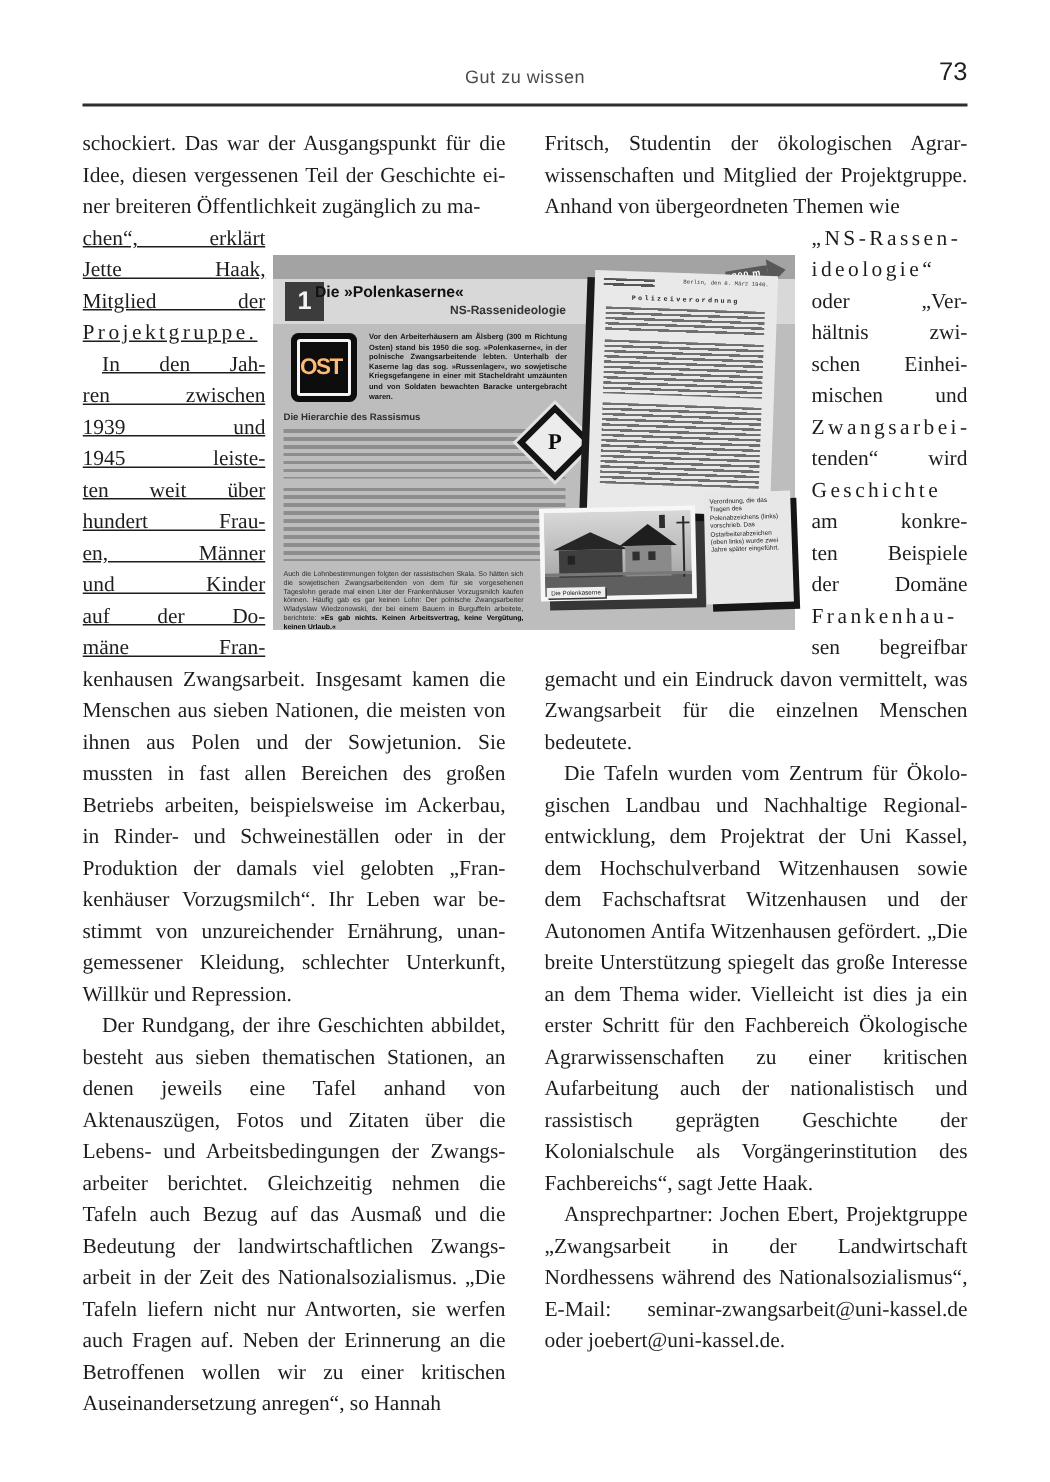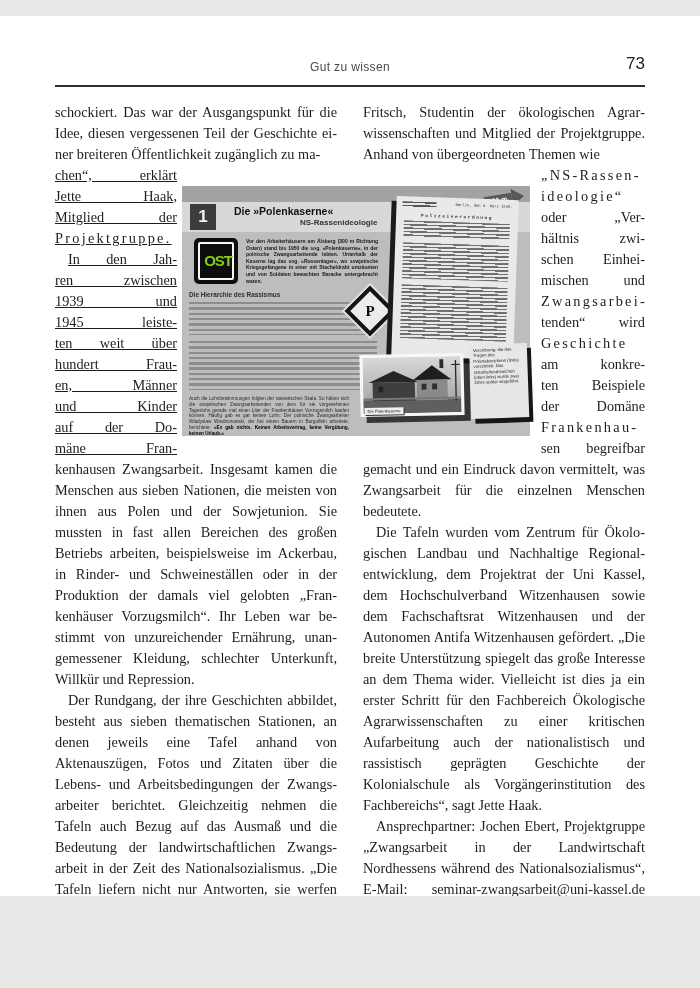--- a/index.html
+++ b/index.html
@@ -1,16 +1,16 @@
 <!DOCTYPE html>
 <html><head>
 <meta charset="utf-8">
 <style>
   html,body{margin:0;padding:0;background:#e8e8e8;}
-  .page{position:relative;width:700px;height:880px;margin:16px auto;background:#ffffff;
+  .page{position:relative;width:700px;height:988px;margin:0 auto;background:#ffffff;
         font-family:"Liberation Serif",serif;color:#1d1d1d;overflow:hidden;}
   .inner{margin:0 55px;padding-top:44px;}
 
   
   header{position:relative;height:20px;}
   .running-title{text-align:center;font-family:"Liberation Sans",sans-serif;
                  font-size:12px;color:#4a4a4a;letter-spacing:.03em;}
   .page-number{position:absolute;right:0;top:-6px;font-family:"Liberation Sans",sans-serif;
                font-size:17px;color:#1f1f1f;}
   .rule{border-top:2px solid #2e2e2e;margin-top:5px;}
@@ -34,26 +34,26 @@
          background:#bdbdbd;font-family:"Liberation Sans",sans-serif;}
   .topstrip{position:absolute;left:0;top:0;width:100%;height:16px;background:#a3a3a3;}
   .arrow{position:absolute;top:4px;right:6px;display:flex;align-items:center;transform:rotate(-9deg);}
   .arrow .shaft{background:#585858;color:#fff;font-weight:bold;font-size:6px;line-height:11px;
                 padding:0 4px;height:11px;letter-spacing:.5px;}
   .arrow .head{width:0;height:0;border-left:12px solid #585858;
                border-top:9px solid transparent;border-bottom:9px solid transparent;}
   .headband{position:absolute;left:0;top:16px;width:100%;height:30px;background:#d8d8d8;}
   .numbox{position:absolute;left:8px;top:2px;width:26px;height:26px;background:#3c3c3c;
           color:#f2f2f2;font-weight:bold;font-size:17px;line-height:26px;text-align:center;}
-  .ptitle{position:absolute;left:52px;top:3px;font-weight:bold;font-size:10.5px;color:#111;}
+  .ptitle{position:absolute;left:28px;top:3px;font-weight:bold;font-size:10.5px;color:#111;}
   .psubtitle{position:absolute;left:102px;top:16px;font-weight:bold;font-size:8px;color:#333;padding-left:16px;}
   .ost{position:absolute;left:12px;top:52px;width:44px;height:46px;background:#0d0d0d;
        border-radius:5px;display:flex;align-items:center;justify-content:center;}
   .ost span{display:block;width:32px;height:34px;border:2px solid #f5f5f5;border-radius:2px;
-            color:#84cc16;font-weight:bold;font-size:15px;line-height:34px;text-align:right;
+            color:#fdba74;font-weight:bold;font-size:15px;line-height:34px;text-align:left;
             letter-spacing:-1px;}
   .p-intro{position:absolute;left:64px;top:52px;width:132px;font-weight:bold;font-size:5px;
            line-height:6.6px;color:#161616;text-align:justify;}
   .sechead{position:absolute;left:7px;top:105px;font-weight:bold;font-size:6.4px;color:#2e2e2e;}
   .skel{position:absolute;background:repeating-linear-gradient(to bottom,#8d8d8d 0 2.4px,rgba(0,0,0,0) 2.4px 5.3px);}
   .s1{left:7px;top:116px;width:188px;height:33px;}
   .s2{left:7px;top:155px;width:188px;height:49px;}
   .lohn{position:absolute;left:7px;top:210px;width:160px;font-size:4.7px;line-height:5.8px;
         color:#2a2a2a;text-align:justify;}
   .lohn b{color:#000;}

